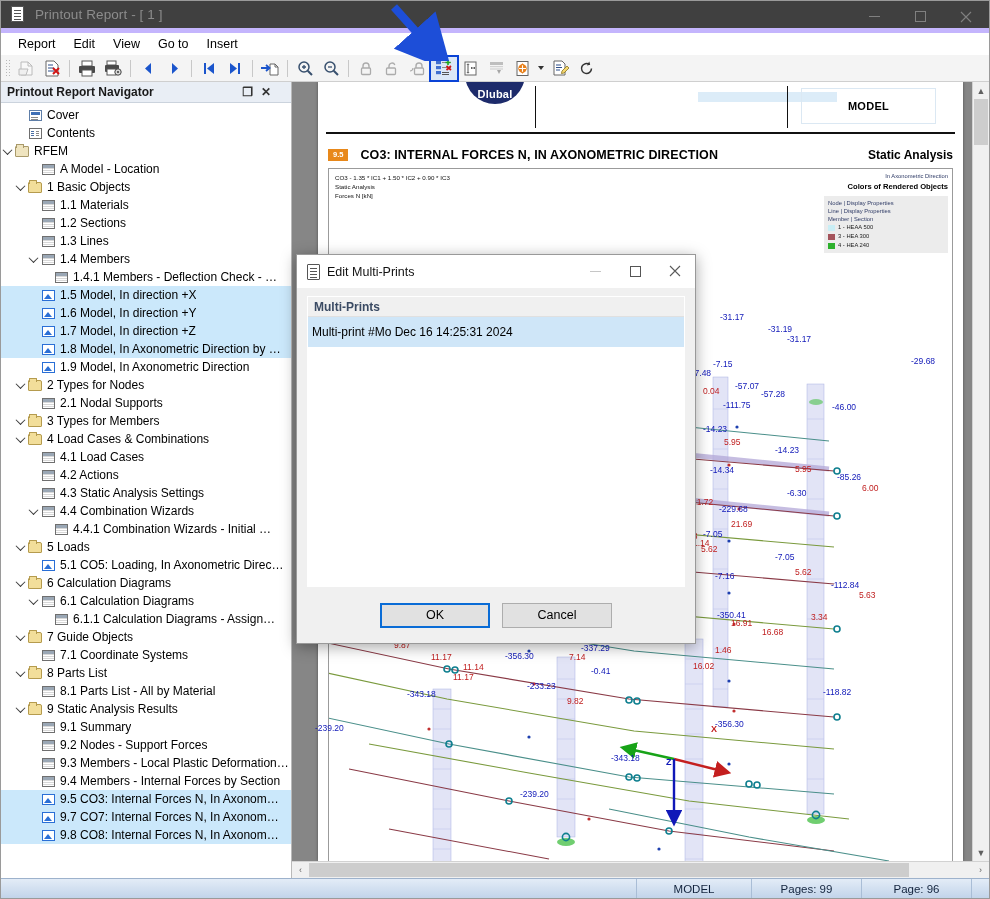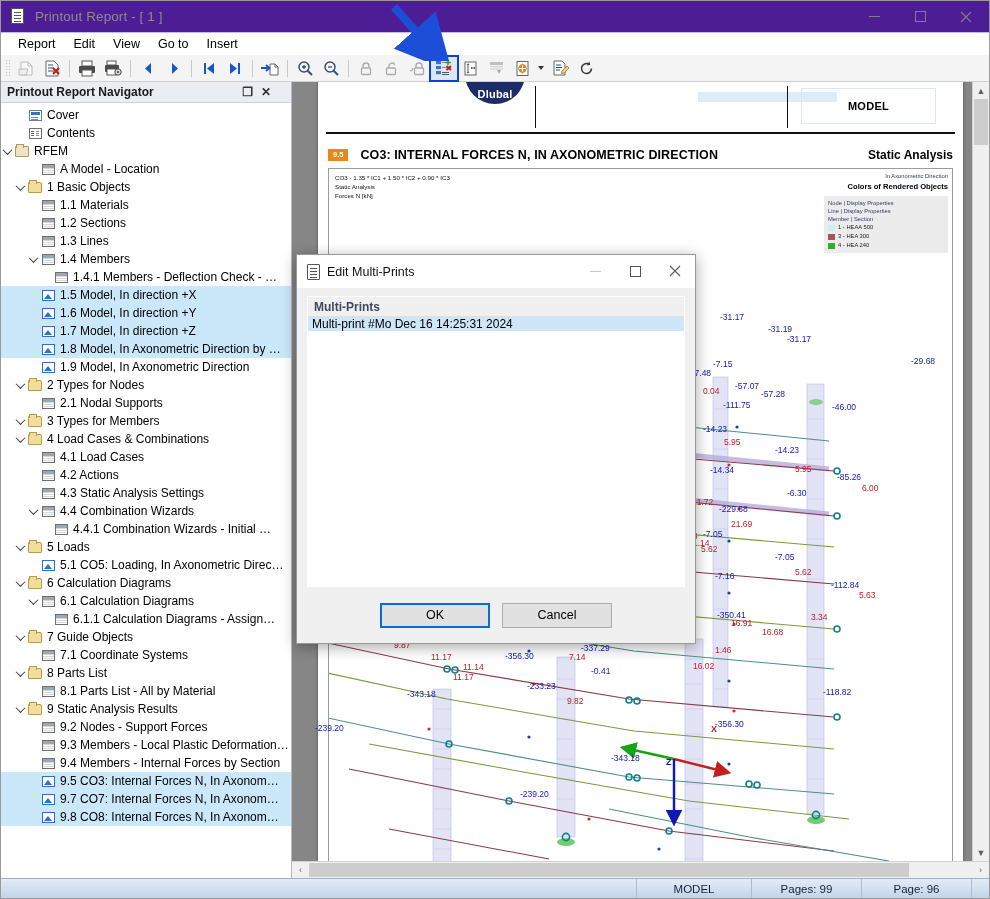--- a/index.html
+++ b/index.html
@@ -12,23 +12,23 @@
   }
   
   #app {
     position:absolute; inset:0;
     border:1px solid #9a9a9a;
     background:#fff;
     display:flex; flex-direction:column;
   }
   
   .titlebar {
-    height:32px; flex:0 0 32px; background:#4c1d95;
+    height:32px; flex:0 0 32px; background:#404040;
     display:flex; align-items:center;
-    border-bottom:1px solid #c4b5fd;
+    border-bottom:5px solid #c4b5fd;
     position:relative;
   }
   .title-icon { width:16px; height:18px; margin:0 8px 0 10px; position:relative; }
   .doc-glyph { width:13px; height:16px; border:1.4px solid #555; border-radius:1px; position:relative; background:#fff;}
   .doc-glyph:before {
     content:""; position:absolute; left:2px; top:3px; width:7px; height:1px;
     background:#555; box-shadow:0 3px 0 #555, 0 6px 0 #555, 0 9px 0 #555;
   }
   .title-text { font-size:13.5px; color:#8c8c8c; letter-spacing:.1px; }
   .win-controls { margin-left:auto; display:flex; height:100%; }
@@ -177,21 +177,21 @@
   .dlg-title .dt-icon { margin:0 7px 0 10px; }
   .dlg-title .dt-text { font-size:12.5px; color:#111; }
   .dlg-wc { margin-left:auto; display:flex; height:100%; }
   .dlg-wb { width:40px; height:32px; display:flex;align-items:center;justify-content:center; color:#5a5a5a; }
   .dlg-wb.dis { color:#c6c6c6; }
   .dlg-body { flex:1 1 auto; padding:8px 10px 0 10px; display:flex; flex-direction:column; min-height:0; }
   .listbox { flex:1 1 auto; background:#fff; border:1px solid #fff; display:flex; flex-direction:column; min-height:0; }
   .lb-head { height:20px; flex:0 0 20px; background:#f0f0f0; display:flex; align-items:center; padding-left:6px;
      font-weight:bold; font-size:12px; color:#3a4a63; border-bottom:1px solid #e0e0e0; }
   .lb-rows { flex:1 1 auto; overflow:hidden; }
-  .lb-row { height:14px; display:flex; align-items:center; padding-left:4px; font-size:12px; }
+  .lb-row { height:30px; display:flex; align-items:center; padding-left:4px; font-size:12px; }
   .lb-row.sel { background:#cfe6f8; }
   .dlg-foot { flex:0 0 56px; display:flex; align-items:center; justify-content:center; gap:12px; }
   .btn {
     width:110px; height:25px; background:#e1e1e1; border:1px solid #adadad;
     font-size:12.5px; display:flex; align-items:center; justify-content:center; color:#000;
   }
   .btn.primary { border:2px solid #0a6cd6; background:#e1e1e1; }
   
   .vlbl { position:absolute; white-space:nowrap; font-size:8.5px; }
   .vblue { color:#1018b8; }
@@ -720,20 +720,29 @@
           </div>
           <div class="row">
             <span class="tw"></span>
             <span class="tw">
               <span class="chev"></span>
             </span>
             <span class="ico">
               <span class="i-folder"></span>
             </span>
             <span class="lbl">9 Static Analysis Results</span>
+          </div>
+          <div class="row">
+            <span class="tw"></span>
+            <span class="tw"></span>
+            <span class="tw"></span>
+            <span class="ico">
+              <span class="i-table hdr"></span>
+            </span>
+            <span class="lbl">9.1 Summary</span>
           </div>
           <div class="row">
             <span class="tw"></span>
             <span class="tw"></span>
             <span class="tw"></span>
             <span class="ico">
               <span class="i-table hdr"></span>
             </span>
             <span class="lbl">9.2 Nodes - Support Forces</span>
           </div>

